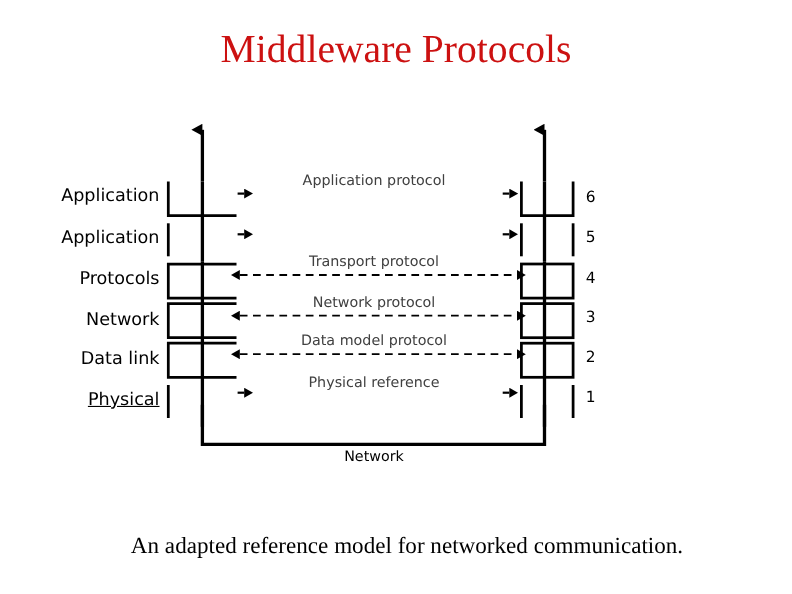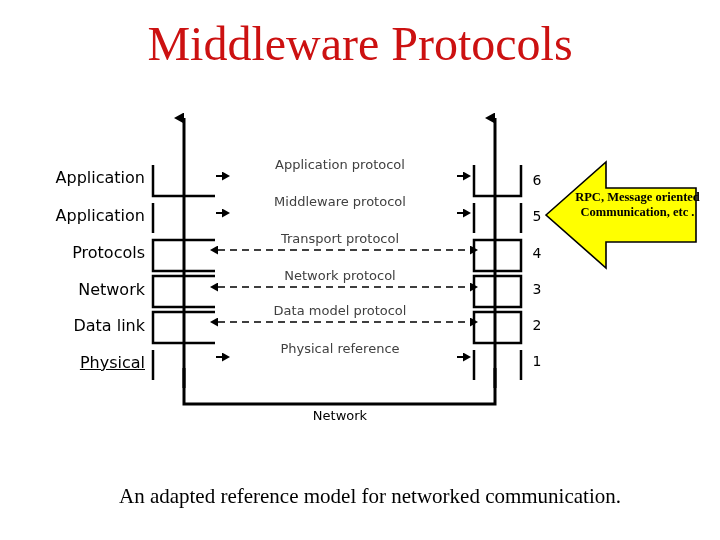--- a/index.html
+++ b/index.html
@@ -24,21 +24,21 @@
   }
 
   
   #slide-title {
     position: absolute;
     left: 0;
     top: 22px;
     width: 720px;
     text-align: center;
     font-family: "Liberation Serif", "DejaVu Serif", serif;
-    font-size: 48px;
+    font-size: 36px;
     line-height: 44px;
     color: #cc1111;
     white-space: nowrap;
   }
 
   
   #diagram {
     position: absolute;
     left: 0;
     top: 0;
@@ -246,42 +246,32 @@
     <div class="layer-labels-col">
       <div class="layer-label" style="top:170px;">Application</div>
       <div class="layer-label" style="top:208px;">Application</div>
       <div class="layer-label" style="top:245px;">Protocols</div>
       <div class="layer-label" style="top:282px;">Network</div>
       <div class="layer-label" style="top:318px;">Data link</div>
       <div class="layer-label" style="top:355px;text-decoration:underline;">Physical</div>
     </div>
 
     <div class="protocol-label" style="top:157px;">Application protocol</div>
-    <div class="protocol-label" style="top:194px;">Middleware protocol</div>
     <div class="protocol-label" style="top:231px;">Transport protocol</div>
     <div class="protocol-label" style="top:268px;">Network protocol</div>
     <div class="protocol-label" style="top:303px;">Data model protocol</div>
     <div class="protocol-label" style="top:341px;">Physical reference</div>
 
     <div class="layer-number" style="top:172px;">6</div>
     <div class="layer-number" style="top:208px;">5</div>
     <div class="layer-number" style="top:245px;">4</div>
     <div class="layer-number" style="top:281px;">3</div>
     <div class="layer-number" style="top:317px;">2</div>
     <div class="layer-number" style="top:353px;">1</div>
 
     <div id="network-bus-label">Network</div>
 
-    <div id="callout">
-      <svg id="callout-svg" width="176" height="110">
-        <path d="M2,55 L62,2 L62,28 L152,28 L152,82 L62,82 L62,108 Z" fill="#ffff00" stroke="#000000" stroke-width="1.6" stroke-linejoin="miter"></path>
-      </svg>
-      <div id="callout-text">
-        <span id="callout-line-1">RPC, Message oriented</span>
-        <span id="callout-line-2">Communication, etc .</span>
-      </div>
-    </div>
 
   </div>
 
   <div id="caption">An adapted reference model for networked communication.</div>
 
 </div>
 
 </body></html>

